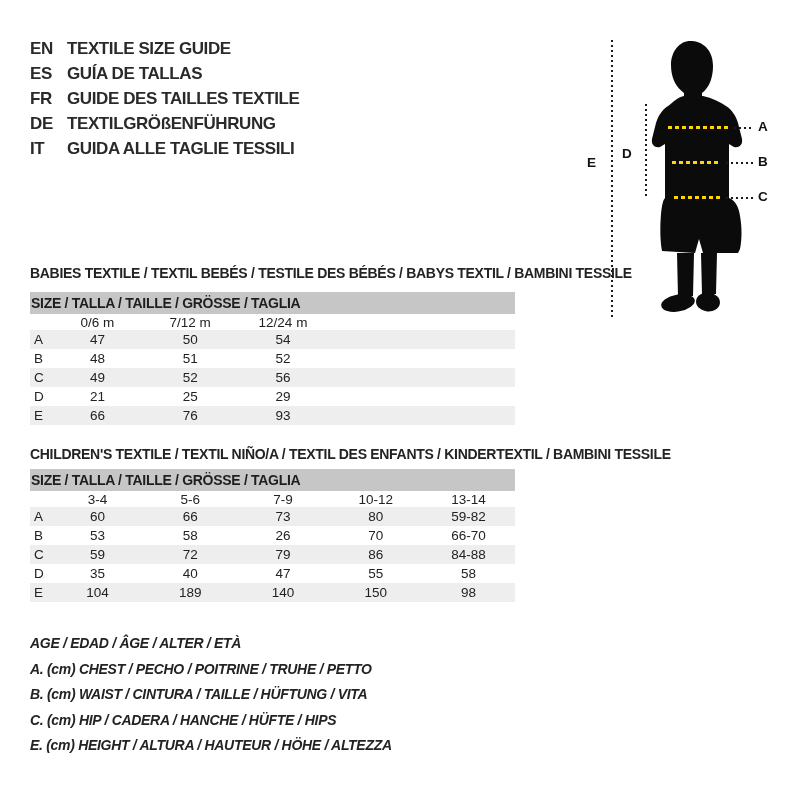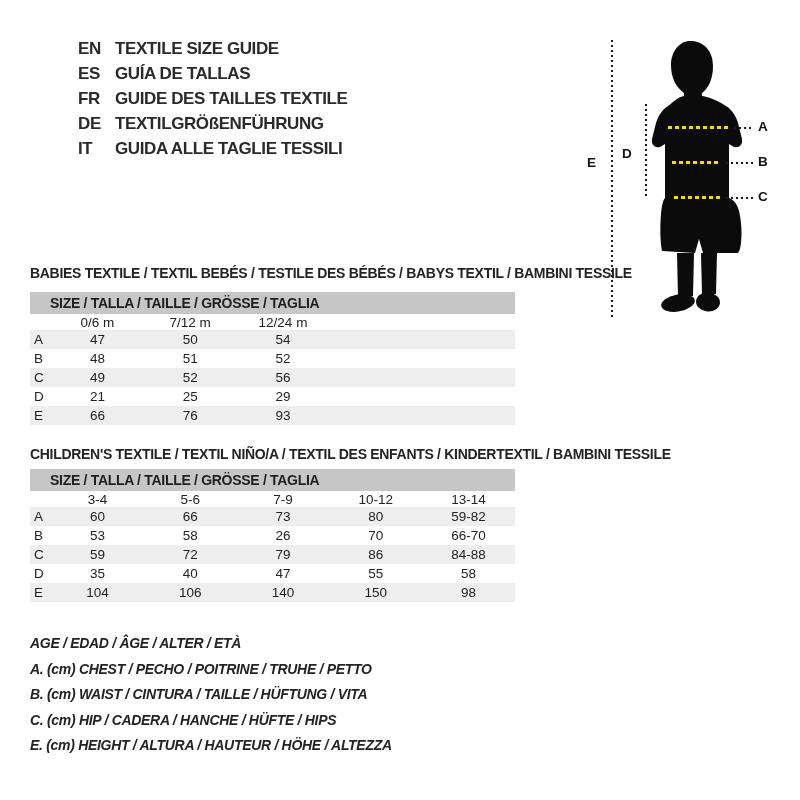--- a/index.html
+++ b/index.html
@@ -2,37 +2,37 @@
 <html><head>
 <meta charset="utf-8">
 <style>
   html,body{margin:0;padding:0;background:#fff;}
   .canvas{
     position:relative;width:800px;height:800px;background:#ffffff;
     font-family:"Liberation Sans",sans-serif;color:#222;overflow:hidden;
   }
 
   
-  .lang-block{position:absolute;left:30px;top:36px;margin-left:48px;}
+  .lang-block{position:absolute;left:30px;top:36px;}
   .lang-row{height:25px;line-height:25px;font-size:17px;font-weight:700;
     letter-spacing:-0.4px;color:#2a2a2a;white-space:nowrap;}
   .lang-code{display:inline-block;width:37px;}
 
   
   .section-title{position:absolute;left:30px;font-size:14px;font-weight:700;
     letter-spacing:-0.3px;color:#232323;white-space:nowrap;}
   #babies-title{top:265px;}
   #children-title{top:446px;}
 
   
   .sizetable{position:absolute;left:30px;width:485px;border-collapse:collapse;table-layout:fixed;}
   #babies-table{top:292px;}
   #children-table{top:469px;}
   .sizetable td{padding:0;font-size:13.5px;color:#222;text-align:center;vertical-align:middle;}
-  .sizetable tr.bar td{background:#c6c6c6;text-align:left;padding-left:20px;
+  .sizetable tr.bar td{background:#c6c6c6;text-align:left;padding-left:1px;
     font-weight:700;font-size:14px;height:22px;letter-spacing:-0.3px;color:#1e1e1e;}
   .sizetable tr.cols td{height:16px;}
   .sizetable tr.data td{height:19px;}
   .sizetable tr.stripe td{background:#eeeeee;}
   .sizetable td.rowlabel{text-align:left;padding-left:4px;}
   col.c-label{width:21px;}
   col.c-data{width:92.8px;}
 
   
   .legend{position:absolute;left:30px;top:631px;}
@@ -226,21 +226,21 @@
         <td class="rowlabel">D</td>
         <td>35</td>
         <td>40</td>
         <td>47</td>
         <td>55</td>
         <td>58</td>
       </tr>
       <tr class="data stripe">
         <td class="rowlabel">E</td>
         <td>104</td>
-        <td>106</td>
+        <td>189</td>
         <td>140</td>
         <td>150</td>
         <td>98</td>
       </tr>
     </tbody>
   </table>
 
   <div class="legend">
     <div>AGE / EDAD / ÂGE / ALTER / ETÀ</div>
     <div>A. (cm) CHEST / PECHO / POITRINE / TRUHE / PETTO</div>

